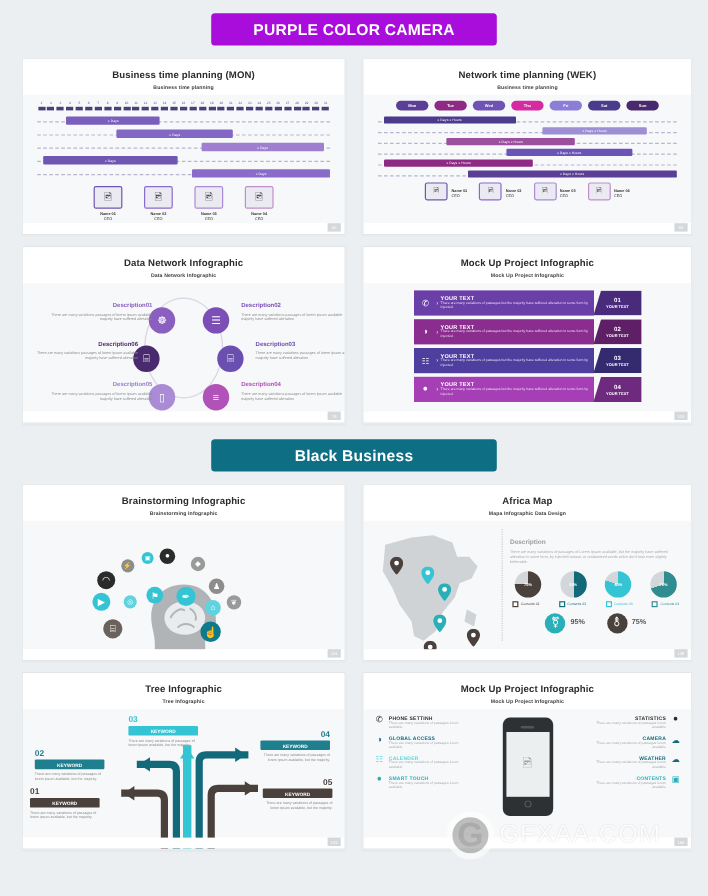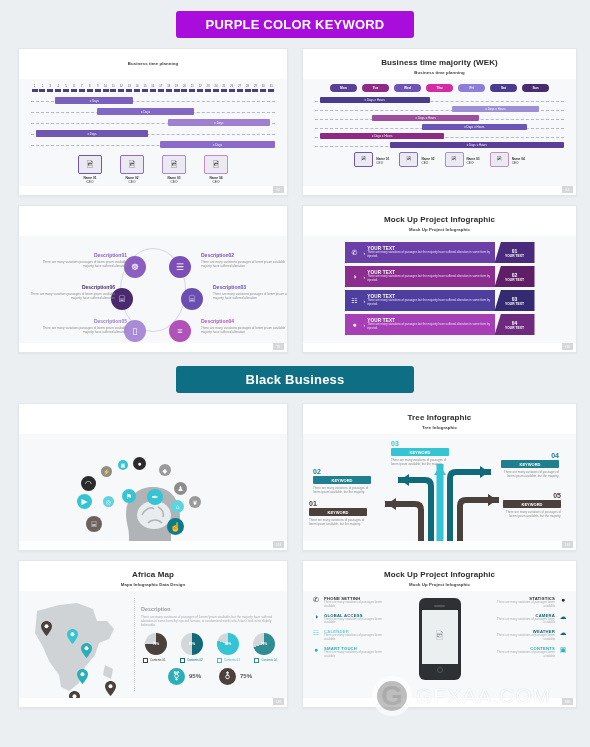--- a/index.html
+++ b/index.html
@@ -178,26 +178,27 @@
     display:flex; align-items:center; justify-content:center;
     font-size:28px; font-weight:bold; background:#9a9a9a;
   }
   .wm-text .t1 { font-size:21px; font-weight:normal; color:#fff; letter-spacing:1px; line-height:22px;
                  text-shadow:0 0 1px #aaa;}
   .wm-text .t2 { font-size:12px; color:#d8d8d8; letter-spacing:4px; line-height:14px;}
 </style>
 </head>
 <body>
 
-<div class="section-banner banner-purple">PURPLE COLOR KEYWORD</div>
+<div class="section-banner banner-purple">PURPLE COLOR CAMERA</div>
 
 <div class="grid">
 
   <div class="slide">
     <div class="slide-head">
+      <div class="slide-title">Business time planning (MON)</div>
       <div class="slide-sub">Business time planning</div>
     </div>
     <div class="slide-body">
       <div class="gantt-ruler" id="mon-ruler">
           <div class="gantt-day">
             <span class="n">1</span>
             <span class="tick"></span>
           </div>
           <div class="gantt-day">
             <span class="n">2</span>
@@ -372,21 +373,21 @@
             <div class="prole">CEO</div>
           </div>
         </div>
     </div>
     <div class="slide-foot"></div>
     <div class="pagenum">62</div>
   </div>
 
   <div class="slide">
     <div class="slide-head">
-      <div class="slide-title">Business time majority (WEK)</div>
+      <div class="slide-title">Network time planning (WEK)</div>
       <div class="slide-sub">Business time planning</div>
     </div>
     <div class="slide-body">
       <div class="wek-days" id="wek-days">
           <div class="wek-pill" style="background: rgb(91, 63, 150);">Mon</div>
           <div class="wek-pill" style="background: rgb(142, 42, 131);">Tue</div>
           <div class="wek-pill" style="background: rgb(110, 82, 181);">Wed</div>
           <div class="wek-pill" style="background: rgb(212, 43, 163);">Thu</div>
           <div class="wek-pill" style="background: rgb(140, 126, 214);">Fri</div>
           <div class="wek-pill" style="background: rgb(74, 59, 140);">Sat</div>
@@ -455,20 +456,24 @@
               <div class="prole">CEO</div>
             </div>
           </div>
         </div>
     </div>
     <div class="slide-foot"></div>
     <div class="pagenum">63</div>
   </div>
 
   <div class="slide">
+    <div class="slide-head">
+      <div class="slide-title">Data Network Infographic</div>
+      <div class="slide-sub">Data Network Infographic</div>
+    </div>
     <div class="slide-body">
       <div class="dn-wrap" id="dn-wrap">
         <div class="dn-ring"></div>
       <div class="dn-node" style="left: 105px; top: 20px; background: rgb(139, 95, 192);">
             <span>☸</span>
           </div>
           <div class="dn-txt tr" style="left: 20px; top: 16px;">
             <div class="h" style="color: rgb(139, 95, 192);">Description01</div>
             <div class="p">There are many variations  passages of lorem ipsum available  majority have suffered alteration</div>
           </div>
@@ -581,20 +586,24 @@
     <div class="slide-foot"></div>
     <div class="pagenum">110</div>
   </div>
 </div>
 
 <div class="section-banner banner-teal" style="margin-top:13px">Black Business</div>
 
 <div class="grid">
 
   <div class="slide">
+    <div class="slide-head">
+      <div class="slide-title">Brainstorming Infographic</div>
+      <div class="slide-sub">Brainstorming Infographic</div>
+    </div>
     <div class="slide-body">
       <div class="bs-wrap" id="bs-wrap">
         <svg class="head-silhouette" width="70" height="62" viewBox="0 0 70 62">
           <path d="M35 2C18 2 8 14 8 29c0 9 3 14 3 22v9h42v-14c6-2 9-6 9-14C62 14 52 2 35 2z" fill="#b0b4b6"></path>
           <ellipse cx="36" cy="30" rx="17" ry="14" fill="#e9ecee"></ellipse>
           <path d="M24 30c3-6 9-9 12-6M30 38c4-4 10-4 14 0M40 22c4 2 6 6 5 10" stroke="#b0b4b6" stroke-width="1.6" fill="none"></path>
         </svg>
       <div class="bubble" style="left: 62px; top: 42px; width: 15px; height: 15px; background: rgb(43, 43, 43); font-size: 7.8px;">◠</div>
           <div class="bubble" style="left: 82px; top: 32px; width: 11px; height: 11px; background: rgb(141, 141, 141); font-size: 5.72px;">⚡</div>
           <div class="bubble" style="left: 99px; top: 26px; width: 10px; height: 10px; background: rgb(53, 196, 212); font-size: 5.2px;">▣</div>
@@ -606,70 +615,20 @@
           <div class="bubble" style="left: 128px; top: 55px; width: 16px; height: 16px; background: rgb(53, 196, 212); font-size: 8.32px;">✒</div>
           <div class="bubble" style="left: 155px; top: 48px; width: 13px; height: 13px; background: rgb(141, 141, 141); font-size: 6.76px;">♟</div>
           <div class="bubble" style="left: 152px; top: 66px; width: 13px; height: 13px; background: rgb(95, 212, 224); font-size: 6.76px;">⌂</div>
           <div class="bubble" style="left: 170px; top: 62px; width: 12px; height: 12px; background: rgb(154, 154, 154); font-size: 6.24px;">❦</div>
           <div class="bubble" style="left: 67px; top: 82px; width: 16px; height: 16px; background: rgb(107, 97, 93); font-size: 8.32px;">⌸</div>
           <div class="bubble" style="left: 148px; top: 84px; width: 17px; height: 17px; background: rgb(13, 123, 140); font-size: 8.84px;">☝</div>
         </div>
     </div>
     <div class="slide-foot"></div>
     <div class="pagenum">124</div>
-  </div>
-
-  <div class="slide">
-    <div class="slide-head">
-      <div class="slide-title">Tree Infographic</div>
-      <div class="slide-sub">Tree Infographic</div>
-    </div>
-    <div class="slide-body">
-      <div class="tree-wrap" id="tree-wrap">
-        <svg width="275" height="110" viewBox="0 0 275 110" style="position:absolute;left:0;top:10">
-          <path d="M137 110 L137 20" stroke="#35c4d4" stroke-width="7" fill="none"></path>
-          <path d="M137 22 l-6 9 h12 z" fill="#35c4d4"></path>
-          <path d="M128 110 L128 42 Q128 36 122 36 L95 36" stroke="#12697a" stroke-width="6" fill="none"></path>
-          <path d="M97 36 l9 -6 v12 z" fill="#12697a"></path>
-          <path d="M147 110 L147 34 Q147 28 153 28 L188 28" stroke="#12697a" stroke-width="6" fill="none"></path>
-          <path d="M186 28 l-9 -6 v12 z" fill="#12697a"></path>
-          <path d="M118 110 L118 66 Q118 60 112 60 L82 60" stroke="#4a403c" stroke-width="6" fill="none"></path>
-          <path d="M84 60 l9 -6 v12 z" fill="#4a403c"></path>
-          <path d="M157 110 L157 62 Q157 56 163 56 L196 56" stroke="#4a403c" stroke-width="6" fill="none"></path>
-          <path d="M194 56 l-9 -6 v12 z" fill="#4a403c"></path>
-        </svg>
-      <div class="kw-block" style="left: 6px; top: 66px; text-align: left;">
-            <div class="kw-num" style="color: rgb(74, 64, 60);">01</div>
-            <div class="kw-pill" style="background: rgb(74, 64, 60);">KEYWORD</div>
-            <div class="kw-p">There are many variations of passages of lorem ipsum available,  but the majority.</div>
-          </div>
-          <div class="kw-block" style="left: 10px; top: 34px; text-align: left;">
-            <div class="kw-num" style="color: rgb(31, 127, 143);">02</div>
-            <div class="kw-pill" style="background: rgb(31, 127, 143);">KEYWORD</div>
-            <div class="kw-p">There are many variations of passages of lorem ipsum available,  but the majority.</div>
-          </div>
-          <div class="kw-block" style="left: 88px; top: 6px; text-align: left;">
-            <div class="kw-num" style="color: rgb(53, 196, 212);">03</div>
-            <div class="kw-pill" style="background: rgb(53, 196, 212);">KEYWORD</div>
-            <div class="kw-p">There are many variations of passages of lorem ipsum available,  but the majority.</div>
-          </div>
-          <div class="kw-block" style="left: 198px; top: 18px; text-align: right;">
-            <div class="kw-num" style="color: rgb(31, 127, 143);">04</div>
-            <div class="kw-pill" style="background: rgb(31, 127, 143);">KEYWORD</div>
-            <div class="kw-p">There are many variations of passages of lorem ipsum available,  but the majority.</div>
-          </div>
-          <div class="kw-block" style="left: 200px; top: 58px; text-align: right;">
-            <div class="kw-num" style="color: rgb(74, 64, 60);">05</div>
-            <div class="kw-pill" style="background: rgb(74, 64, 60);">KEYWORD</div>
-            <div class="kw-p">There are many variations of passages of lorem ipsum available,  but the majority.</div>
-          </div>
-        </div>
-    </div>
-    <div class="slide-foot"></div>
-    <div class="pagenum">133</div>
   </div>
 
   <div class="slide">
     <div class="slide-head">
       <div class="slide-title">Africa Map</div>
       <div class="slide-sub">Mapa Infographic Data Design</div>
     </div>
     <div class="slide-body">
       <div class="af-wrap">
         <div class="af-map" id="af-map">
@@ -743,20 +702,70 @@
             </div>
         </div>
       </div>
     </div>
     <div class="slide-foot"></div>
     <div class="pagenum">138</div>
   </div>
 
   <div class="slide">
     <div class="slide-head">
+      <div class="slide-title">Tree Infographic</div>
+      <div class="slide-sub">Tree Infographic</div>
+    </div>
+    <div class="slide-body">
+      <div class="tree-wrap" id="tree-wrap">
+        <svg width="275" height="110" viewBox="0 0 275 110" style="position:absolute;left:0;top:10">
+          <path d="M137 110 L137 20" stroke="#35c4d4" stroke-width="7" fill="none"></path>
+          <path d="M137 22 l-6 9 h12 z" fill="#35c4d4"></path>
+          <path d="M128 110 L128 42 Q128 36 122 36 L95 36" stroke="#12697a" stroke-width="6" fill="none"></path>
+          <path d="M97 36 l9 -6 v12 z" fill="#12697a"></path>
+          <path d="M147 110 L147 34 Q147 28 153 28 L188 28" stroke="#12697a" stroke-width="6" fill="none"></path>
+          <path d="M186 28 l-9 -6 v12 z" fill="#12697a"></path>
+          <path d="M118 110 L118 66 Q118 60 112 60 L82 60" stroke="#4a403c" stroke-width="6" fill="none"></path>
+          <path d="M84 60 l9 -6 v12 z" fill="#4a403c"></path>
+          <path d="M157 110 L157 62 Q157 56 163 56 L196 56" stroke="#4a403c" stroke-width="6" fill="none"></path>
+          <path d="M194 56 l-9 -6 v12 z" fill="#4a403c"></path>
+        </svg>
+      <div class="kw-block" style="left: 6px; top: 66px; text-align: left;">
+            <div class="kw-num" style="color: rgb(74, 64, 60);">01</div>
+            <div class="kw-pill" style="background: rgb(74, 64, 60);">KEYWORD</div>
+            <div class="kw-p">There are many variations of passages of lorem ipsum available,  but the majority.</div>
+          </div>
+          <div class="kw-block" style="left: 10px; top: 34px; text-align: left;">
+            <div class="kw-num" style="color: rgb(31, 127, 143);">02</div>
+            <div class="kw-pill" style="background: rgb(31, 127, 143);">KEYWORD</div>
+            <div class="kw-p">There are many variations of passages of lorem ipsum available,  but the majority.</div>
+          </div>
+          <div class="kw-block" style="left: 88px; top: 6px; text-align: left;">
+            <div class="kw-num" style="color: rgb(53, 196, 212);">03</div>
+            <div class="kw-pill" style="background: rgb(53, 196, 212);">KEYWORD</div>
+            <div class="kw-p">There are many variations of passages of lorem ipsum available,  but the majority.</div>
+          </div>
+          <div class="kw-block" style="left: 198px; top: 18px; text-align: right;">
+            <div class="kw-num" style="color: rgb(31, 127, 143);">04</div>
+            <div class="kw-pill" style="background: rgb(31, 127, 143);">KEYWORD</div>
+            <div class="kw-p">There are many variations of passages of lorem ipsum available,  but the majority.</div>
+          </div>
+          <div class="kw-block" style="left: 200px; top: 58px; text-align: right;">
+            <div class="kw-num" style="color: rgb(74, 64, 60);">05</div>
+            <div class="kw-pill" style="background: rgb(74, 64, 60);">KEYWORD</div>
+            <div class="kw-p">There are many variations of passages of lorem ipsum available,  but the majority.</div>
+          </div>
+        </div>
+    </div>
+    <div class="slide-foot"></div>
+    <div class="pagenum">133</div>
+  </div>
+
+  <div class="slide">
+    <div class="slide-head">
       <div class="slide-title">Mock Up Project Infographic</div>
       <div class="slide-sub">Mock Up Project Infographic</div>
     </div>
     <div class="slide-body">
       <div class="mk-wrap">
         <div class="mk-col" id="mk-left">
             <div class="mk-row">
               <div class="mk-ico" style="color: rgb(43, 43, 43);">✆</div>
               <div style="flex: 1 1 0%; text-align: left;">
                 <div class="mk-h" style="color: rgb(43, 43, 43);">PHONE SETTINH</div>

